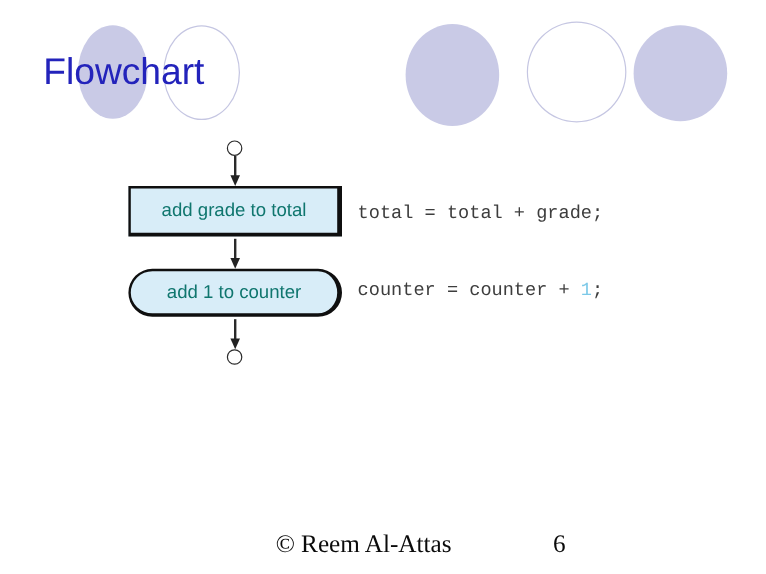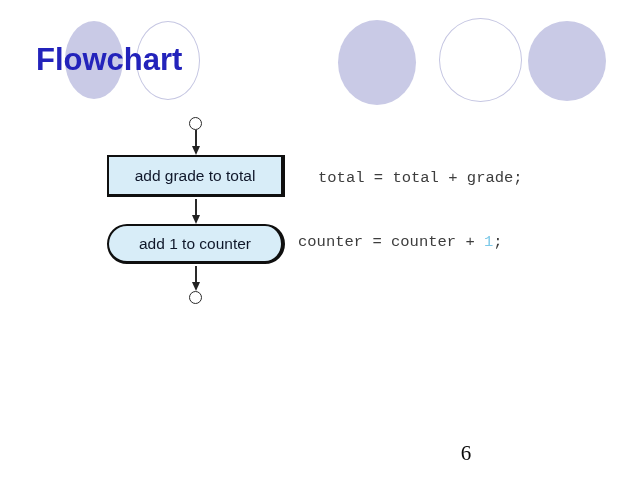--- a/index.html
+++ b/index.html
@@ -21,21 +21,21 @@
   .decor-c { left: 338px; top: 20px; width: 78px; height: 85px; }
   .decor-d { left: 439px; top: 18px; width: 81px; height: 82px; }
   .decor-e { left: 528px; top: 21px; width: 78px; height: 80px; }
 
   .title {
     position: absolute;
     left: 36px; top: 42px;
     z-index: 2;
     margin: 0;
     font-size: 31px;
-    font-weight: bold;
+    font-weight: normal;
     color: #2323bb;
     letter-spacing: 0px;
   }
 
   
   .connector {
     position: absolute;
     width: 13px; height: 13px;
     border: 1.5px solid #2a2a2a;
     border-radius: 50%;
@@ -72,37 +72,37 @@
     width: 178px;
     box-sizing: border-box;
     background: #d8edf8;
     border: 2.5px solid #0f0f0f;
     border-right-width: 4px;
     border-bottom-width: 3px;
     display: flex;
     align-items: center;
     justify-content: center;
     font-size: 15.5px;
-    color: #0f172a;
+    color: #0f766e;
     z-index: 1;
   }
   .flow-box-1 { top: 155px; height: 42px; }
   .flow-box-2 { top: 224px; height: 40px; border-radius: 20px; }
 
   
   .code-line {
     position: absolute;
     left: 298px;
     font-family: "Liberation Mono", monospace;
     font-size: 15.5px;
     line-height: 16px;
     color: #3d3d3d;
     white-space: pre;
   }
-  .code-line-1 { top: 170px; margin-left: 20px; }
+  .code-line-1 { top: 170px; }
   .code-line-2 { top: 234px; text-align: right; }
   .code-highlight { color: #7cc9e8; }
 
   
   .footer-text {
     position: absolute;
     top: 441px;
     font-family: "Liberation Serif", serif;
     font-size: 21px;
     color: #0a0a0a;
@@ -144,15 +144,16 @@
 
     <div class="stem stem-3"></div>
     <div class="arrowhead arrowhead-3"></div>
 
     <div class="connector connector-bottom"></div>
   </div>
 
   <div class="code-line code-line-1">total = total + grade;</div>
   <div class="code-line code-line-2"><span>counter = counter + </span><span class="code-highlight">1</span><span>;</span></div>
 
+  <span class="footer-text footer-center">© Reem Al-Attas</span>
   <span class="footer-text footer-number">6</span>
 
 </div>
 
 </body></html>

